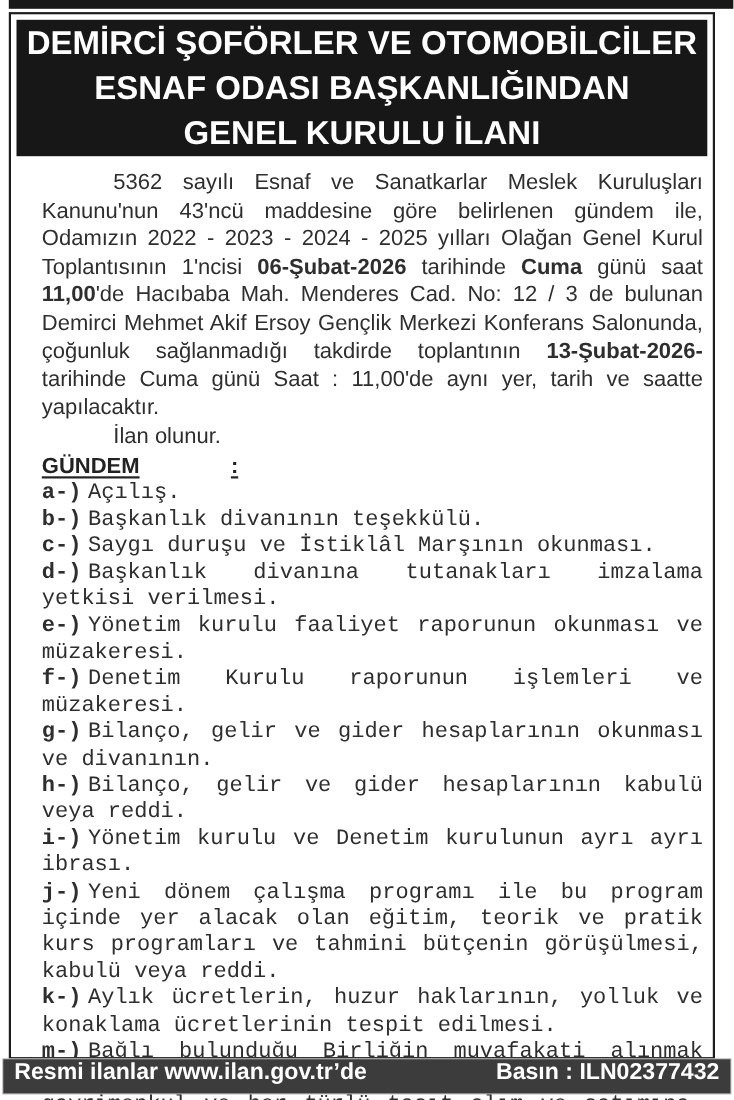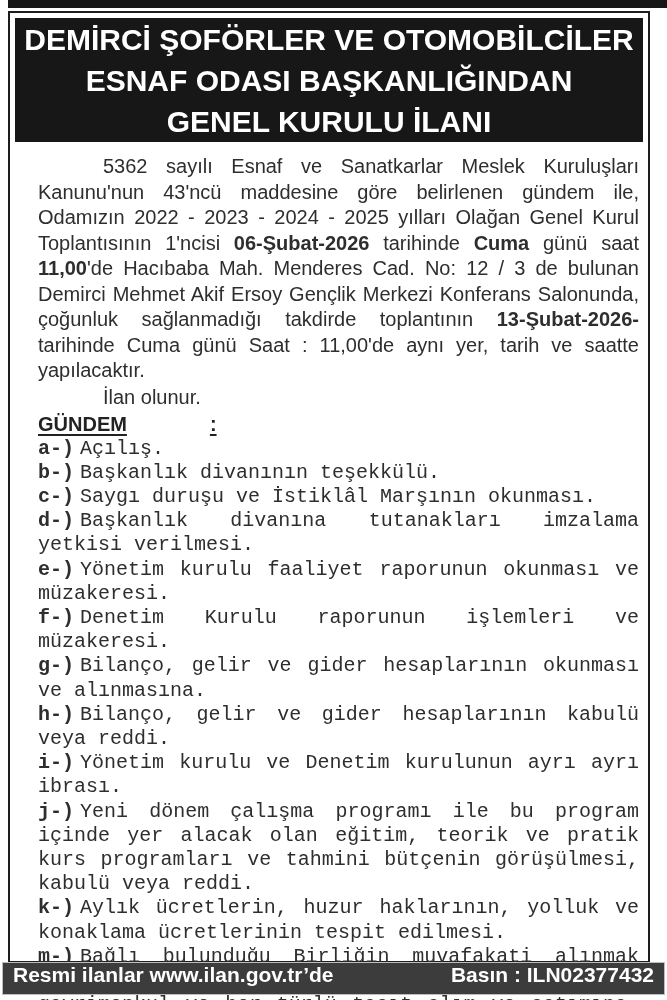--- a/index.html
+++ b/index.html
@@ -64,21 +64,21 @@
 
       <div class="gundem-head"><span class="gtitle">GÜNDEM</span><span class="gap"></span><span class="gcolon">:</span></div>
 
       <div class="agenda">
         <p class="item"><span class="lead">a-)</span><span>Açılış.</span></p>
         <p class="item"><span class="lead">b-)</span><span>Başkanlık divanının teşekkülü.</span></p>
         <p class="item"><span class="lead">c-)</span><span>Saygı duruşu ve İstiklâl Marşının okunması.</span></p>
         <p class="item"><span class="lead">d-)</span><span>Başkanlık divanına tutanakları imzalama yetkisi verilmesi.</span></p>
         <p class="item"><span class="lead">e-)</span><span>Yönetim kurulu faaliyet raporunun okunması ve müzakeresi.</span></p>
         <p class="item"><span class="lead">f-)</span><span>Denetim Kurulu raporunun işlemleri ve müzakeresi.</span></p>
-        <p class="item"><span class="lead">g-)</span><span>Bilanço, gelir ve gider hesaplarının okunması ve alınmasına.</span></p>
+        <p class="item"><span class="lead">g-)</span><span>Bilanço, gelir ve gider hesaplarının okunması ve divanının.</span></p>
         <p class="item"><span class="lead">h-)</span><span>Bilanço, gelir ve gider hesaplarının kabulü veya reddi.</span></p>
         <p class="item"><span class="lead">i-)</span><span>Yönetim kurulu ve Denetim kurulunun ayrı ayrı ibrası.</span></p>
         <p class="item"><span class="lead">j-)</span><span>Yeni dönem çalışma programı ile bu program içinde yer alacak olan eğitim, teorik ve pratik kurs programları ve tahmini bütçenin görüşülmesi, kabulü veya reddi.</span></p>
         <p class="item"><span class="lead">k-)</span><span>Aylık ücretlerin, huzur haklarının, yolluk ve konaklama ücretlerinin tespit edilmesi.</span></p>
         <p class="item"><span class="lead">m-)</span><span>Bağlı bulunduğu Birliğin muvafakati alınmak şartıyla kuruluş amacını gerçekleştirmeye yönelik gayrimenkul ve her türlü taşıt alım ve satımına, gayrimenkul karşılığında ödünç para alınmasına karar vermek. Bu konudaki işlemleri yürütmek üzere yönetim kuruluna yetki verilmesi.</span></p>
         <p class="item"><span class="lead">o-)</span><span>Yönetim.</span></p>
       </div>
 
     </div>
   </div>

